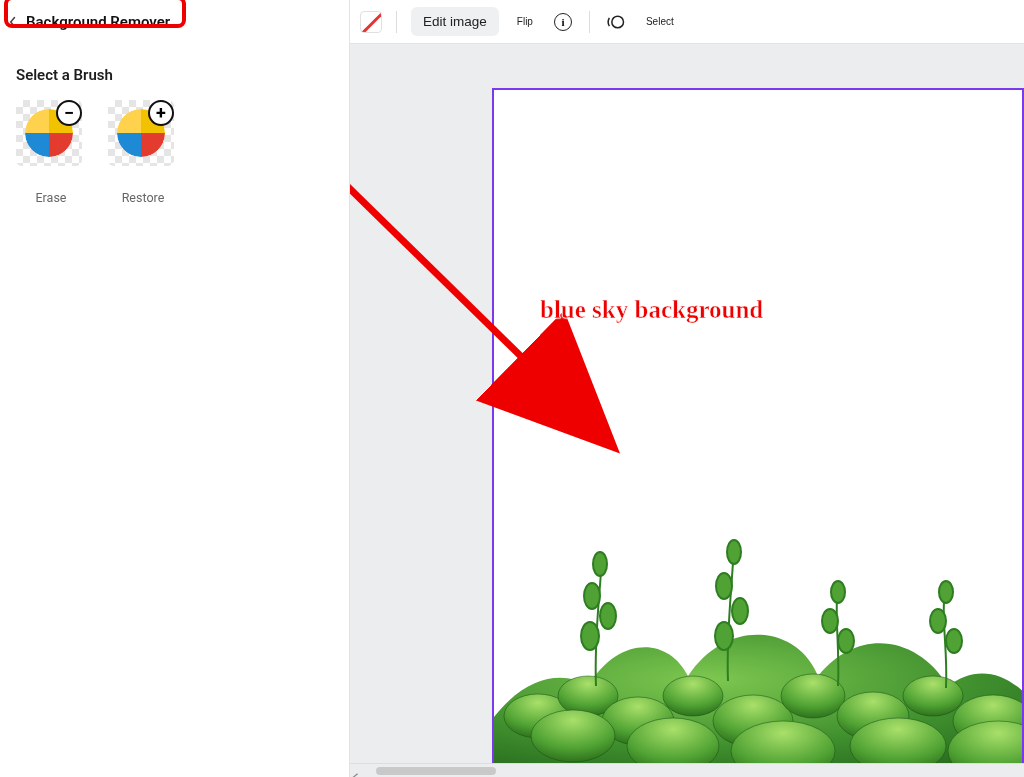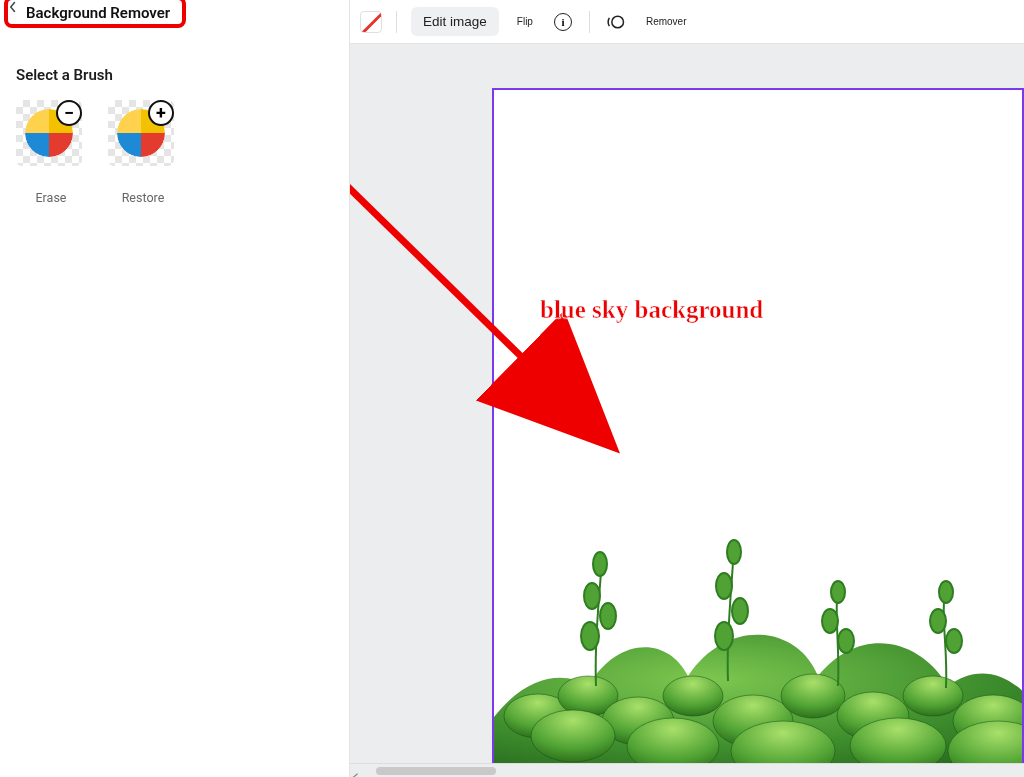--- a/index.html
+++ b/index.html
@@ -4,21 +4,21 @@
 <style>
   * { box-sizing: border-box; margin: 0; padding: 0; }
   html, body { width: 1024px; height: 777px; font-family: -apple-system, BlinkMacSystemFont, "Segoe UI", Roboto, Helvetica, Arial, sans-serif; overflow: hidden; background: #fff; }
 
   
   .app { display: flex; width: 100%; height: 100%; }
   .sidebar { width: 350px; height: 100%; border-right: 1px solid #e3e3e3; background: #fff; display:flex; flex-direction:column; }
   .main { flex: 1; height: 100%; background: #ecedee; display:flex; flex-direction:column; position:relative; }
 
   
-  .side-header { height: 44px; display:flex; padding: 0 6px; border-bottom: 1px solid transparent; }
+  .side-header { height: 44px; display:flex; align-items:center; padding: 0 6px; border-bottom: 1px solid transparent; }
   .side-title { font-size: 15px; font-weight: 600; color:#111; padding: 4px 6px; }
   .chev { width:14px; height:14px; display:flex; align-items:center; justify-content:center; }
 
   
   .highlight-box { position:absolute; top:-4px; left:4px; width:182px; height:32px; border:4px solid #e00; border-radius:8px; pointer-events:none; }
 
   .side-body { padding: 22px 16px; }
   .brush-label { font-size: 15px; font-weight: 600; color:#1d1d1d; margin-bottom: 16px; }
   .brush-row { display:flex; gap: 22px; }
   .brush { width: 70px; text-align:center; cursor:pointer; }
@@ -123,21 +123,21 @@
       <button class="icon-btn">
         <span class="info-circle">i</span>
       </button>
       <div class="divider"></div>
       <button class="icon-btn">
         <svg class="animate-icon" viewBox="0 0 24 24">
           <circle cx="14" cy="12" r="7" fill="none" stroke="#222" stroke-width="1.8"></circle>
           <path d="M4 7 A10 10 0 0 0 4 17" fill="none" stroke="#222" stroke-width="1.8"></path>
         </svg>
       </button>
-      <button class="text-btn">Remover</button>
+      <button class="text-btn">Select</button>
     </div>
 
     <div class="canvas-wrap">
       <div class="artboard">
         <div class="plant-area">
           
           <svg viewBox="0 0 560 340" width="100%" height="100%" preserveAspectRatio="xMidYMax slice">
             <defs>
               <radialGradient id="leafG" cx="40%" cy="30%" r="80%">
                 <stop offset="0%" stop-color="#7ec850"></stop>

